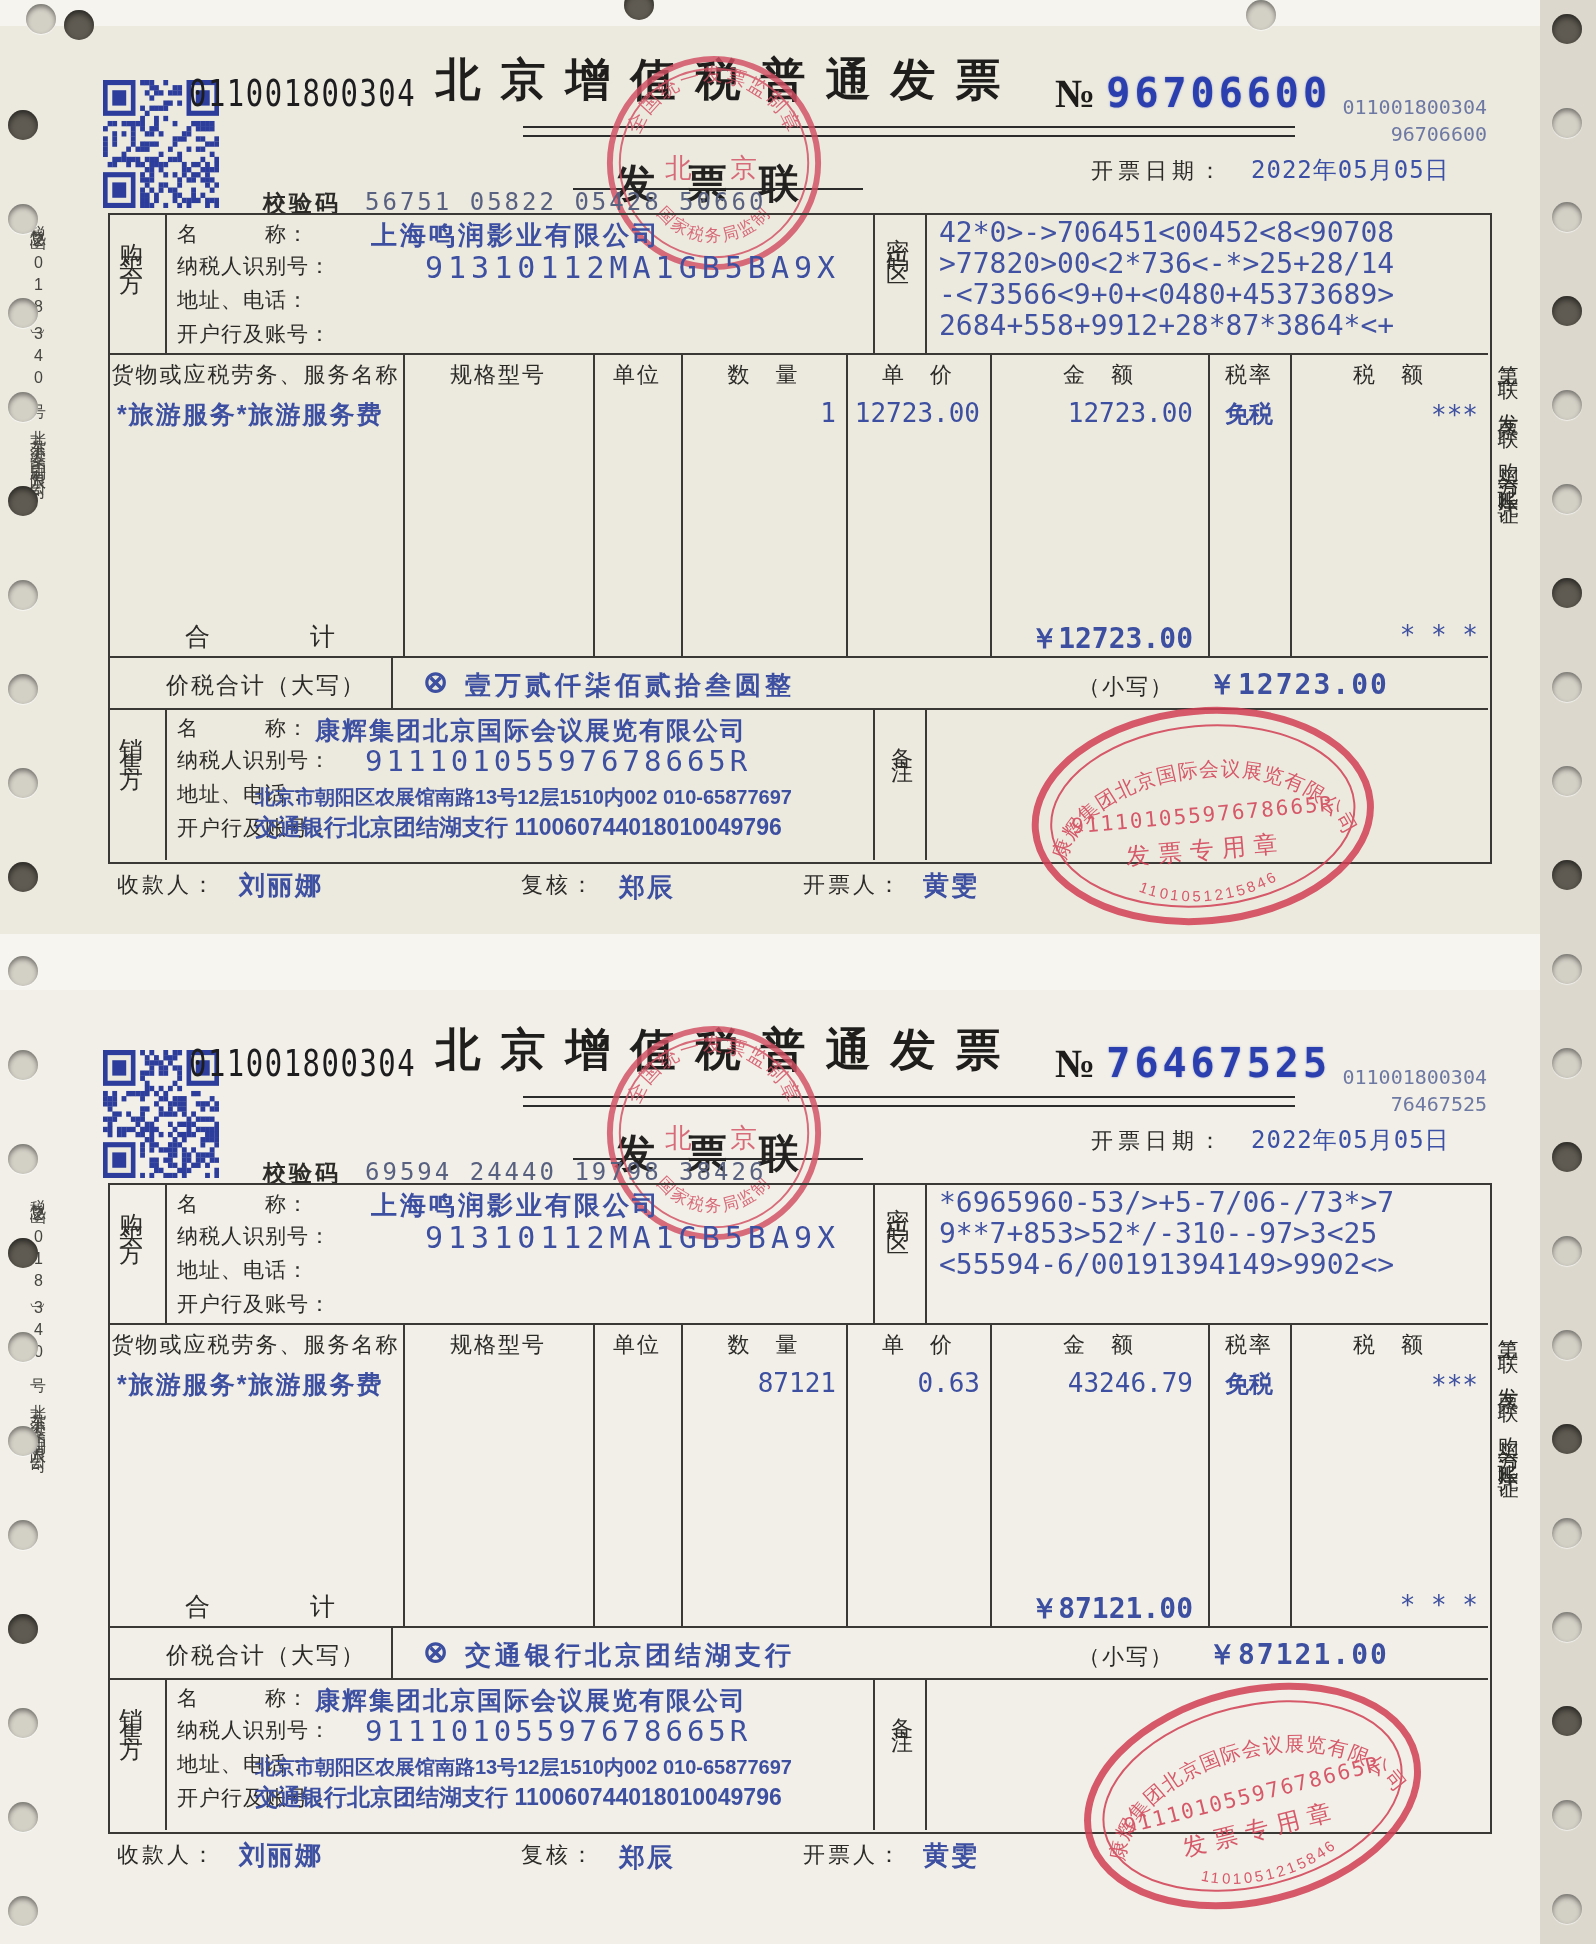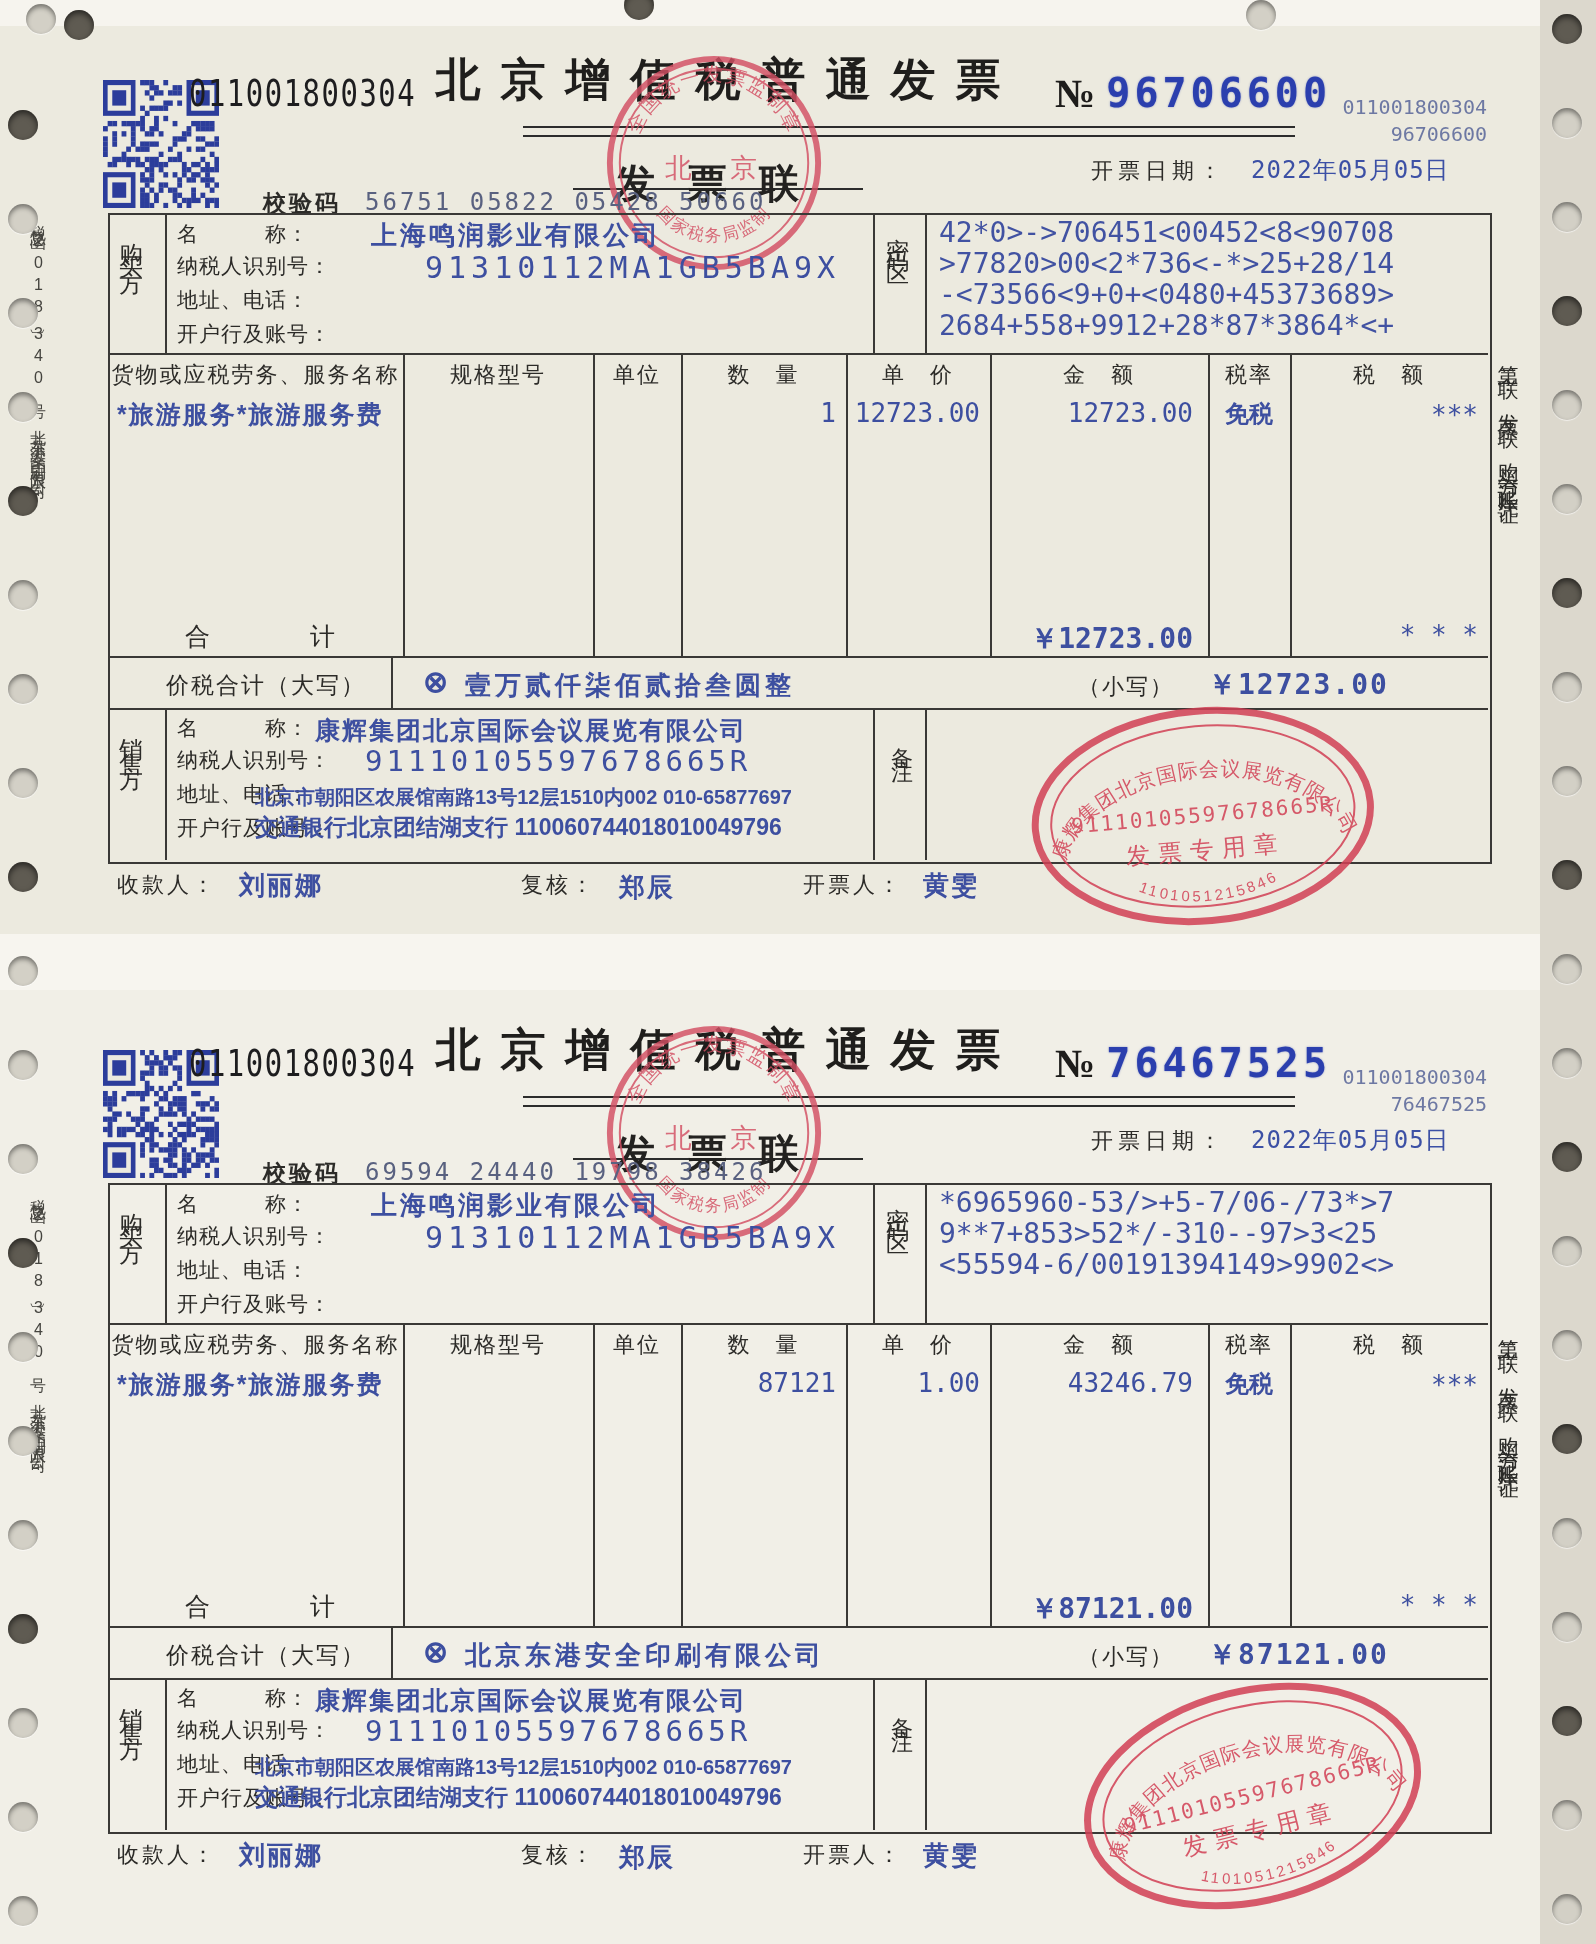--- a/index.html
+++ b/index.html
@@ -710,32 +710,32 @@
   <div class="abs th" style="left:300px;top:352px;width:190px">规格型号</div>
   <div class="abs th" style="left:490px;top:352px;width:88px">单位</div>
   <div class="abs th" style="left:578px;top:352px;width:165px">数　量</div>
   <div class="abs th" style="left:743px;top:352px;width:144px">单　价</div>
   <div class="abs th" style="left:887px;top:352px;width:218px">金　额</div>
   <div class="abs th" style="left:1105px;top:352px;width:82px">税率</div>
   <div class="abs th" style="left:1187px;top:352px;width:198px">税　额</div>
 
   <div class="abs blue" style="left:14px;top:390px;font-size:25px;letter-spacing:2px;font-weight:700">*旅游服务*旅游服务费</div>
   <div class="abs blue num" style="left:578px;top:390px;width:155px;text-align:right;font-size:26px">87121</div>
-  <div class="abs blue num" style="left:743px;top:390px;width:134px;text-align:right;font-size:26px">1.00</div>
+  <div class="abs blue num" style="left:743px;top:390px;width:134px;text-align:right;font-size:26px">0.63</div>
   <div class="abs blue num" style="left:887px;top:390px;width:203px;text-align:right;font-size:26px">43246.79</div>
   <div class="abs blue" style="left:1105px;top:390px;width:82px;text-align:center;font-size:24px;font-weight:700">免税</div>
   <div class="abs blue num" style="left:1187px;top:392px;width:188px;text-align:right;font-size:26px">***</div>
 
   <div class="abs ink" style="left:82px;top:612px;font-size:25px">合　　　　计</div>
   <div class="abs blue num" style="left:887px;top:612px;width:203px;text-align:right;font-size:28px;font-weight:700">￥87121.00</div>
   <div class="abs blue num" style="left:1187px;top:612px;width:188px;text-align:right;font-size:26px">* * *</div>
 
   <div class="abs ink" style="left:48px;top:662px;width:230px;text-align:center;font-size:23px;letter-spacing:2px">价税合计（大写）</div>
   <div class="abs blue" style="left:320px;top:656px;font-size:30px;font-weight:700">⊗</div>
-  <div class="abs blue" style="left:362px;top:660px;font-size:26px;letter-spacing:4px;font-weight:700">北京东港安全印刷有限公司</div>
+  <div class="abs blue" style="left:362px;top:660px;font-size:26px;letter-spacing:4px;font-weight:700">交通银行北京团结湖支行</div>
   <div class="abs ink" style="left:975px;top:664px;font-size:22px;letter-spacing:2px">（小写）</div>
   <div class="abs blue num" style="left:1105px;top:658px;font-size:28px;font-weight:700;letter-spacing:2px">￥87121.00</div>
 
   <div class="abs side-label" style="left:12px;top:712px;height:130px">销售方</div>
   <div class="abs flabel" style="left:74px;top:706px">名　　　称：</div>
   <div class="abs flabel" style="left:74px;top:738px">纳税人识别号：</div>
   <div class="abs flabel" style="left:74px;top:772px">地址、电话：</div>
   <div class="abs flabel" style="left:74px;top:806px">开户行及账号：</div>
   <div class="abs blue" style="left:212px;top:706px;font-size:25px;letter-spacing:2px;font-weight:700">康辉集团北京国际会议展览有限公司</div>
   <div class="abs blue mono" style="left:262px;top:736px;font-size:29px;letter-spacing:4px">91110105597678665R</div>

